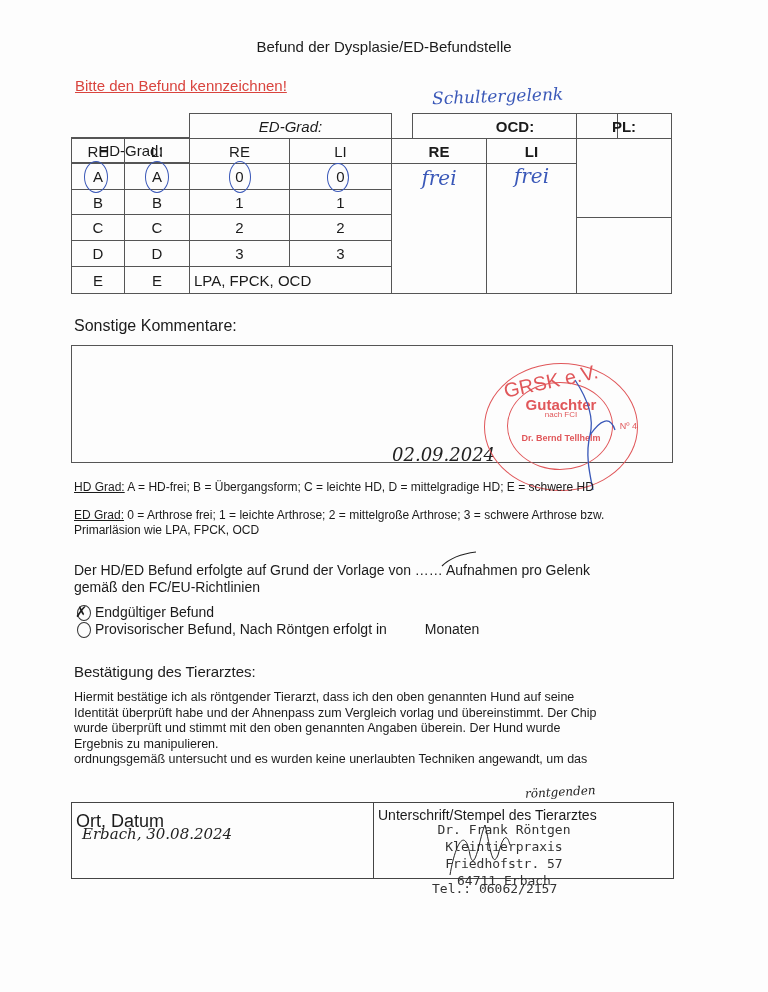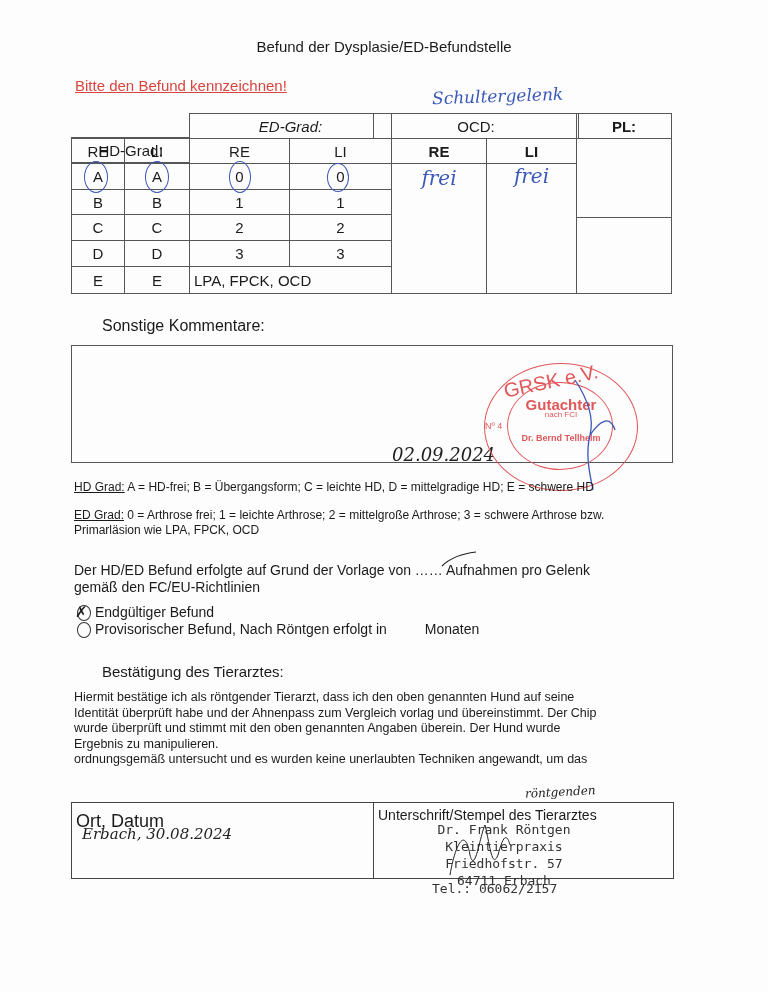--- a/index.html
+++ b/index.html
@@ -6,37 +6,37 @@
   body{width:768px;height:992px;background:#fdfdfd;position:relative;overflow:hidden;
        font-family:"Liberation Sans",sans-serif;color:#1b1b1b;}
   .abs{position:absolute;}
   .title{left:0;width:768px;top:38px;text-align:center;font-size:15px;}
   .red-note{left:75px;top:77px;font-size:15px;color:#d9443e;text-decoration:underline;}
   .hand{font-family:"DejaVu Serif",serif;font-style:italic;color:#3a58b8;}
   .hand-black{font-family:"DejaVu Serif",serif;font-style:italic;color:#222;}
   .cell{position:absolute;box-sizing:border-box;border:1px solid #555;display:flex;
         align-items:center;justify-content:center;font-size:15px;background:transparent;}
   .circ{position:absolute;border:1.5px solid #3a58b8;border-radius:50%;}
-  .sec-head{font-size:16px;margin-left:28px;}
+  .sec-head{font-size:16px;}
   .small{font-size:12px;line-height:15px;}
   .u{text-decoration:underline;}
   .stamp{position:absolute;border:1.5px solid #e0575a;border-radius:50%;}
 </style>
 </head>
 <body>
 
 <div class="abs title">Befund der Dysplasie/ED-Befundstelle</div>
 <div class="abs red-note">Bitte den Befund kennzeichnen!</div>
 <div class="abs hand" style="left:432px;top:86px;font-size:17px;transform:rotate(-2deg);">Schultergelenk</div>
 
 <div>
 
   <div class="cell" style="left:71px;top:113px;width:119px;height:26px;margin-top:24px;">HD-Grad:</div>
   <div class="cell" style="left:189px;top:113px;width:203px;height:26px;font-style:italic;">ED-Grad:</div>
-  <div class="cell" style="left:373px;top:113px;width:206px;height:26px;font-weight:normal;">OCD:</div>
+  <div class="cell" style="left:412px;top:113px;width:206px;height:26px;font-weight:bold;">OCD:</div>
   <div class="cell" style="left:576px;top:113px;width:96px;height:26px;font-weight:bold;">PL:</div>
 
   <div class="cell" style="left:71px;top:138px;width:54px;height:26px;">RE</div>
   <div class="cell" style="left:124px;top:138px;width:66px;height:26px;">LI</div>
   <div class="cell" style="left:189px;top:138px;width:101px;height:26px;">RE</div>
   <div class="cell" style="left:289px;top:138px;width:103px;height:26px;">LI</div>
   <div class="cell" style="left:391px;top:138px;width:96px;height:26px;font-weight:bold;">RE</div>
   <div class="cell" style="left:486px;top:138px;width:91px;height:26px;font-weight:bold;">LI</div>
 
   <div class="cell" style="left:71px;top:163px;width:54px;height:27px;">A</div>
@@ -77,21 +77,21 @@
 
 <div class="abs sec-head" style="left:74px;top:317px;">Sonstige Kommentare:</div>
 <div class="abs" style="left:71px;top:345px;width:602px;height:118px;border:1px solid #555;box-sizing:border-box;"></div>
 <div class="abs hand-black" style="left:392px;top:444px;font-size:18px;">02.09.2024</div>
 
 <div class="stamp" style="left:484px;top:363px;width:152px;height:126px;">
   <div class="stamp" style="left:22px;top:18px;width:104px;height:86px;border-width:1px;"></div>
   <div class="abs" style="left:18px;top:6px;font-size:20px;color:#e0575a;transform:rotate(-12deg);">GRSK e.V.</div>
   <div class="abs" style="left:0;width:152px;top:32px;text-align:center;font-size:15px;font-weight:bold;color:#e0575a;">Gutachter</div>
   <div class="abs" style="left:0;width:152px;top:46px;text-align:center;font-size:8px;color:#e0575a;">nach FCI</div>
-  <div class="abs" style="left:0;width:152px;top:57px;text-align:left;font-size:9px;color:#e0575a;">Nº 4</div>
+  <div class="abs" style="left:0;width:152px;top:57px;text-align:right;font-size:9px;color:#e0575a;">Nº 4</div>
   <div class="abs" style="left:0;width:152px;top:69px;text-align:center;font-size:9px;font-weight:bold;color:#e0575a;">Dr. Bernd Tellhelm</div>
 </div>
 <svg class="abs" style="left:555px;top:375px;" width="70" height="120">
   <path d="M20 5 C30 20 40 40 35 60 C30 80 35 100 38 115 M35 60 C45 45 55 40 60 55" stroke="#3a58b8" stroke-width="1.3" fill="none"></path>
 </svg>
 
 <div class="abs small" style="left:74px;top:480px;width:610px;">
   <span class="u">HD Grad:</span><span> A = HD-frei; B = Übergangsform; C = leichte HD, D = mittelgradige HD; E = schwere HD</span>
 </div>
 <div class="abs small" style="left:74px;top:508px;width:620px;">

